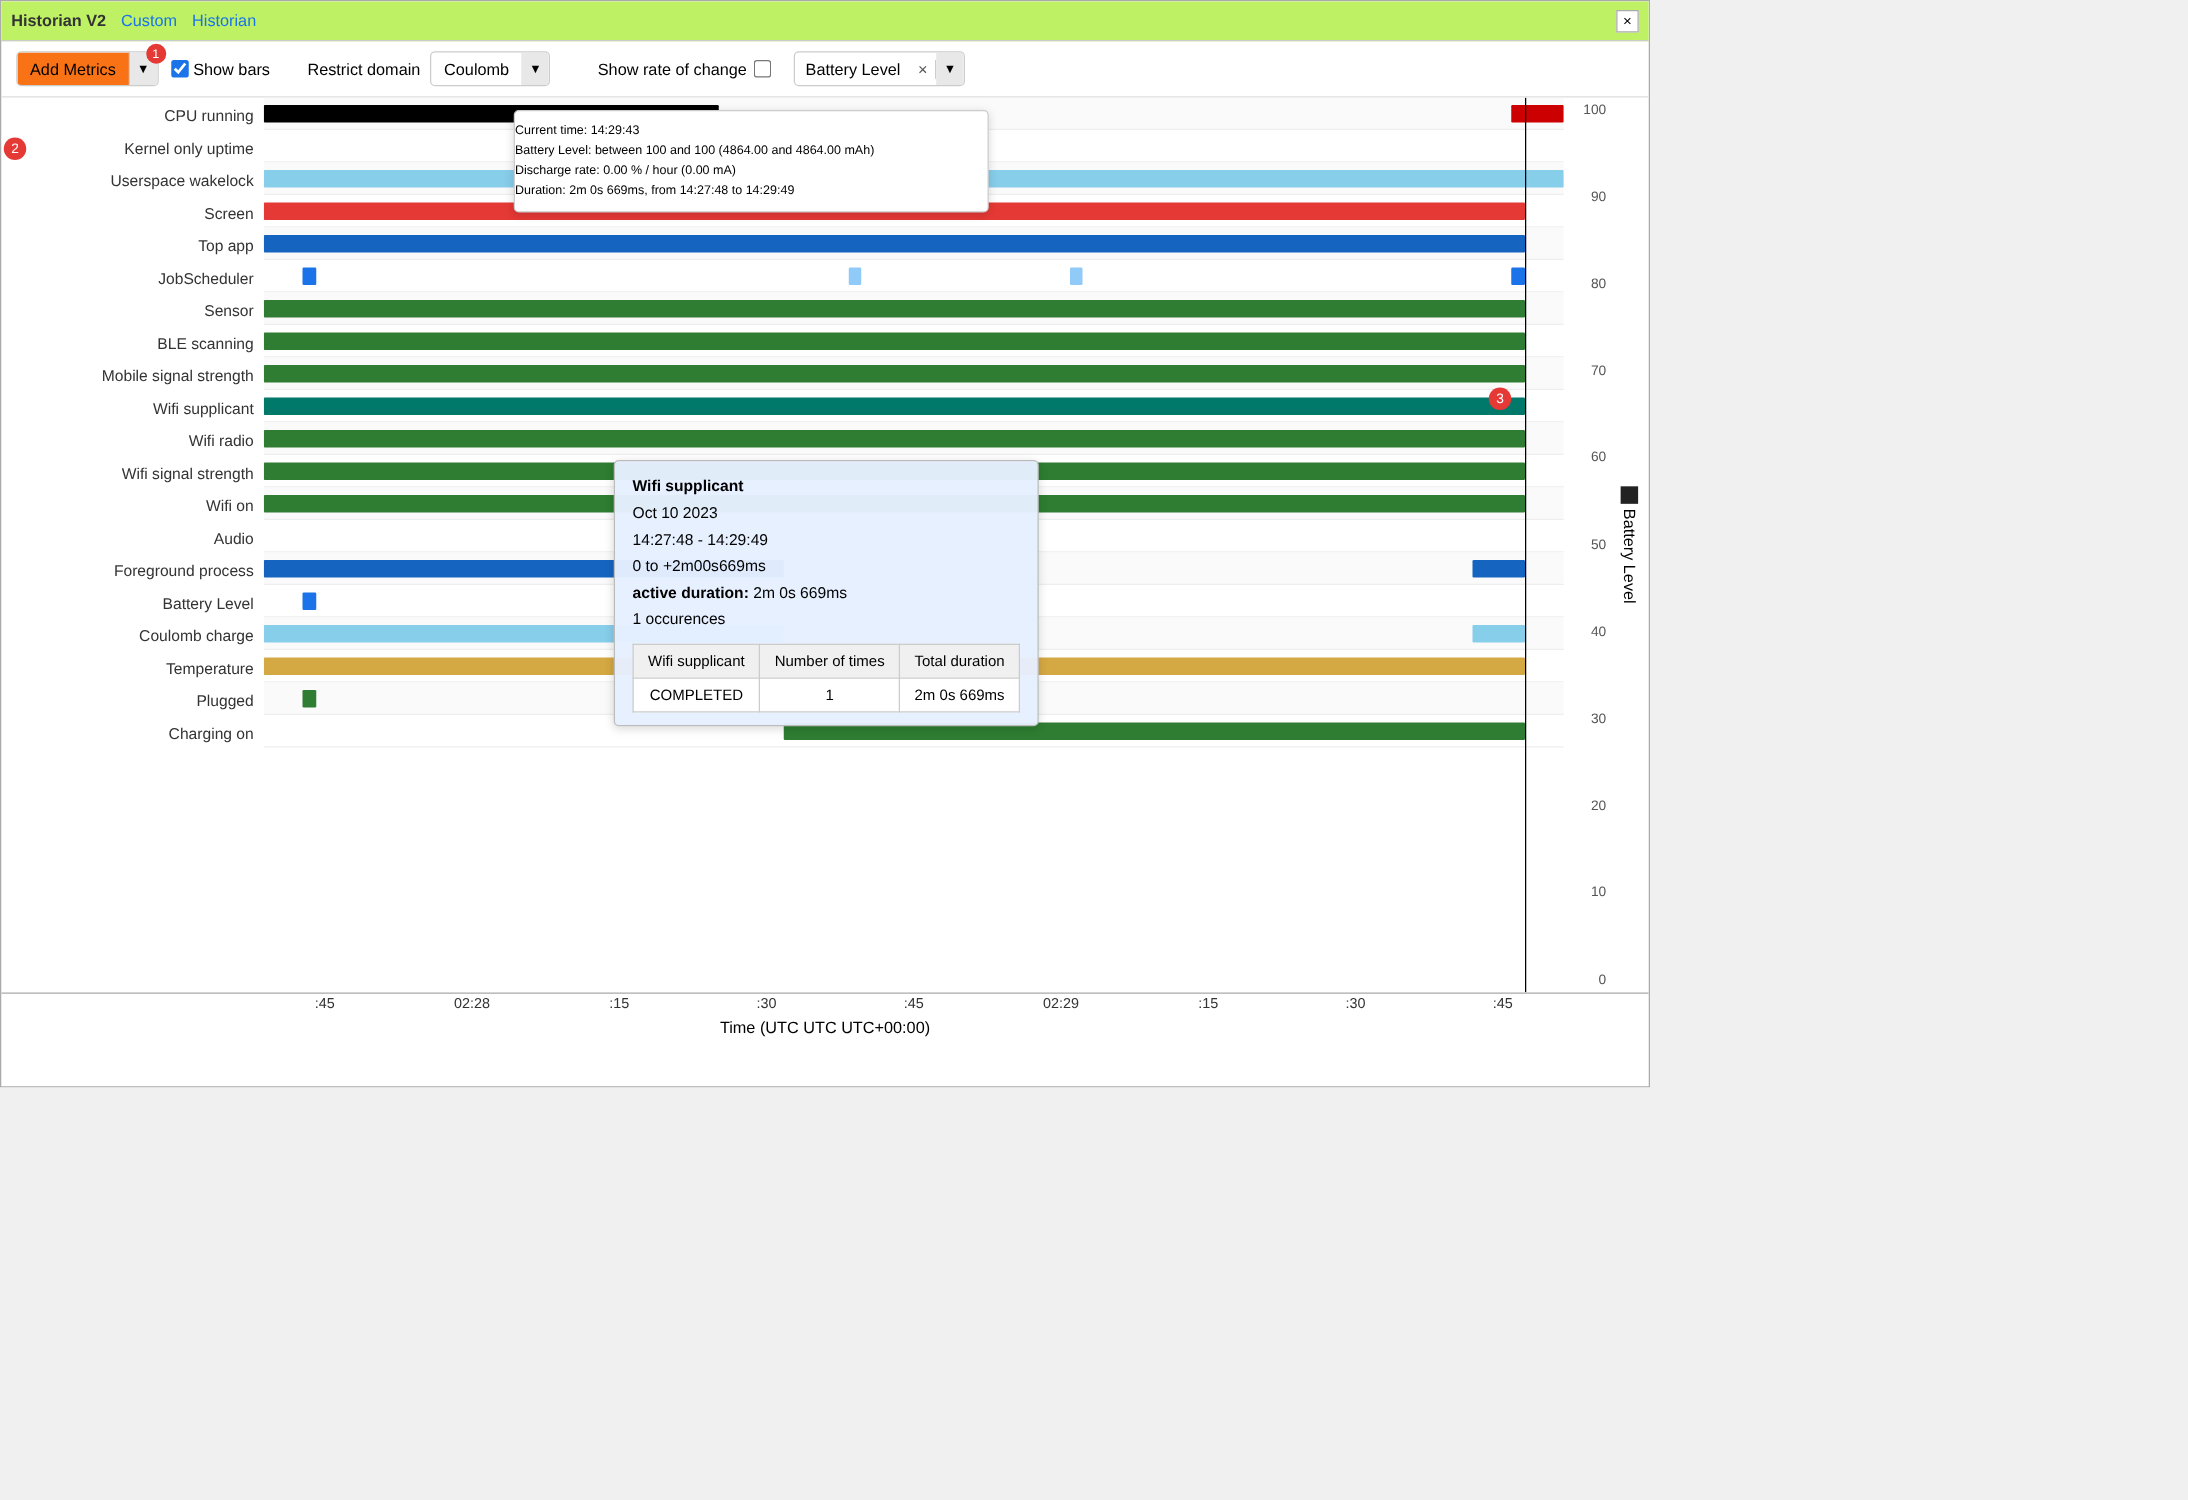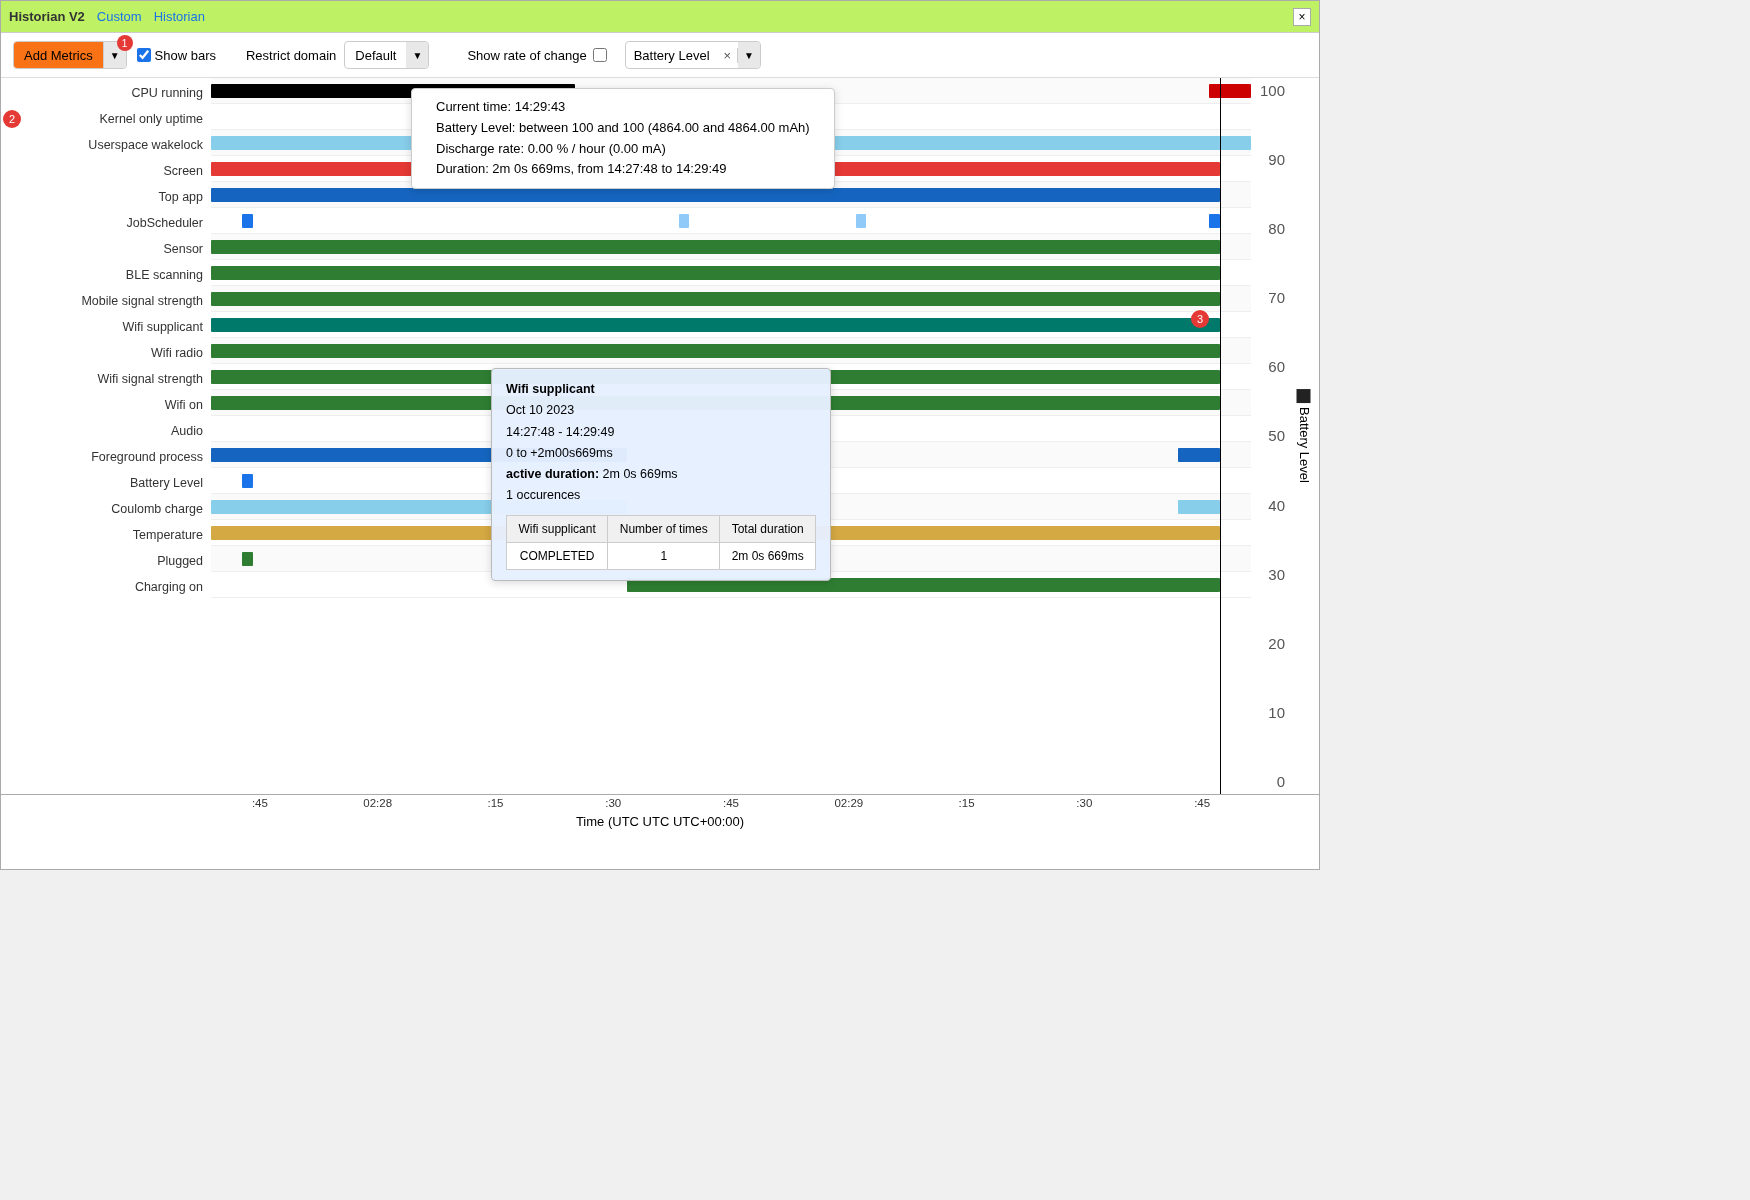--- a/index.html
+++ b/index.html
@@ -30,23 +30,23 @@
     .regexp-input { border: 1px solid #aaa; height: 26px; width: 220px; padding: 0 6px; font-size: 13px; border-radius: 3px; }
     .gear-btn { width: 30px; height: 28px; border: 1px solid #ccc; background: white; cursor: pointer; display: flex; align-items: center; justify-content: center; font-size: 16px; border-radius: 3px; }
     .chart-labels { width: 210px; flex-shrink: 0; display: flex; flex-direction: column; padding-top: 2px; }
     .row-label { height: 26px; display: flex; align-items: center; justify-content: flex-end; padding-right: 8px; font-size: 12.5px; color: #333; position: relative; }
     .badge-2 { background: #e53935; color: white; border-radius: 50%; width: 18px; height: 18px; font-size: 11px; display: flex; align-items: center; justify-content: center; position: absolute; left: 2px; top: 50%; transform: translateY(-50%); }
     .chart-area { flex: 1; position: relative; overflow: hidden; }
     .chart-row { height: 26px; display: flex; align-items: center; border-bottom: 1px solid #f0f0f0; position: relative; background: white; }
     .chart-row:nth-child(odd) { background: #fafafa; }
     .bar { position: absolute; height: 14px; top: 6px; border-radius: 1px; }
     .y-axis { width: 40px; flex-shrink: 0; position: relative; display: flex; flex-direction: column; justify-content: space-between; padding: 0 4px; }
-    .y-label { font-size: 15px; color: #555; text-align: right; }
+    .y-label { font-size: 11px; color: #555; text-align: right; }
     .vertical-line { position: absolute; width: 1px; background: black; top: 0; bottom: 0; z-index: 5; }
-    .tooltip1 { position: absolute; background: white; border: 1px solid #ccc; border-radius: 4px; padding: 8px 24px; font-size: 13px; z-index: 20; box-shadow: 0 2px 8px rgba(0,0,0,0.15); line-height: 1.6; min-width: 380px; }
+    .tooltip1 { position: absolute; background: white; border: 1px solid #ccc; border-radius: 4px; padding: 8px 0; font-size: 10px; z-index: 20; box-shadow: 0 2px 8px rgba(0,0,0,0.15); line-height: 1.6; min-width: 380px; }
     .tooltip2 { position: absolute; background: rgba(230,240,255,0.97); border: 1px solid #bbb; border-radius: 4px; padding: 10px 14px; font-size: 12.5px; z-index: 20; box-shadow: 0 2px 8px rgba(0,0,0,0.15); line-height: 1.7; min-width: 340px; }
     .tooltip2 table { border-collapse: collapse; margin-top: 8px; width: 100%; }
     .tooltip2 table th, .tooltip2 table td { border: 1px solid #ccc; padding: 3px 10px; font-size: 12px; text-align: center; background: white; }
     .tooltip2 table th { background: #f0f0f0; font-weight: normal; }
     .badge-3 { background: #e53935; color: white; border-radius: 50%; width: 18px; height: 18px; font-size: 11px; display: flex; align-items: center; justify-content: center; position: absolute; z-index: 25; }
   </style>
 </head>
 <body>
 
 <div class="window">
@@ -66,21 +66,21 @@
       </div>
       <div class="add-metrics-badge" style="position:absolute;top:-6px;right:-6px;">1</div>
     </div>
     <div class="show-bars">
       <input type="checkbox" class="checkbox" checked="" style="">
       <span>Show bars</span>
     </div>
     <div class="restrict-domain">
       <span>Restrict domain</span>
       <div class="domain-select">
-        <span class="domain-val">Default</span>
+        <span class="domain-val">Coulomb</span>
         <span class="dropdown-arrow">▼</span>
       </div>
     </div>
     <div class="rate-change">
       <span>Show rate of change</span>
       <input type="checkbox" class="checkbox" style="">
     </div>
     <div class="battery-tag">
       <span class="battery-tag-label">Battery Level</span>
       <span class="battery-tag-x">×</span>

